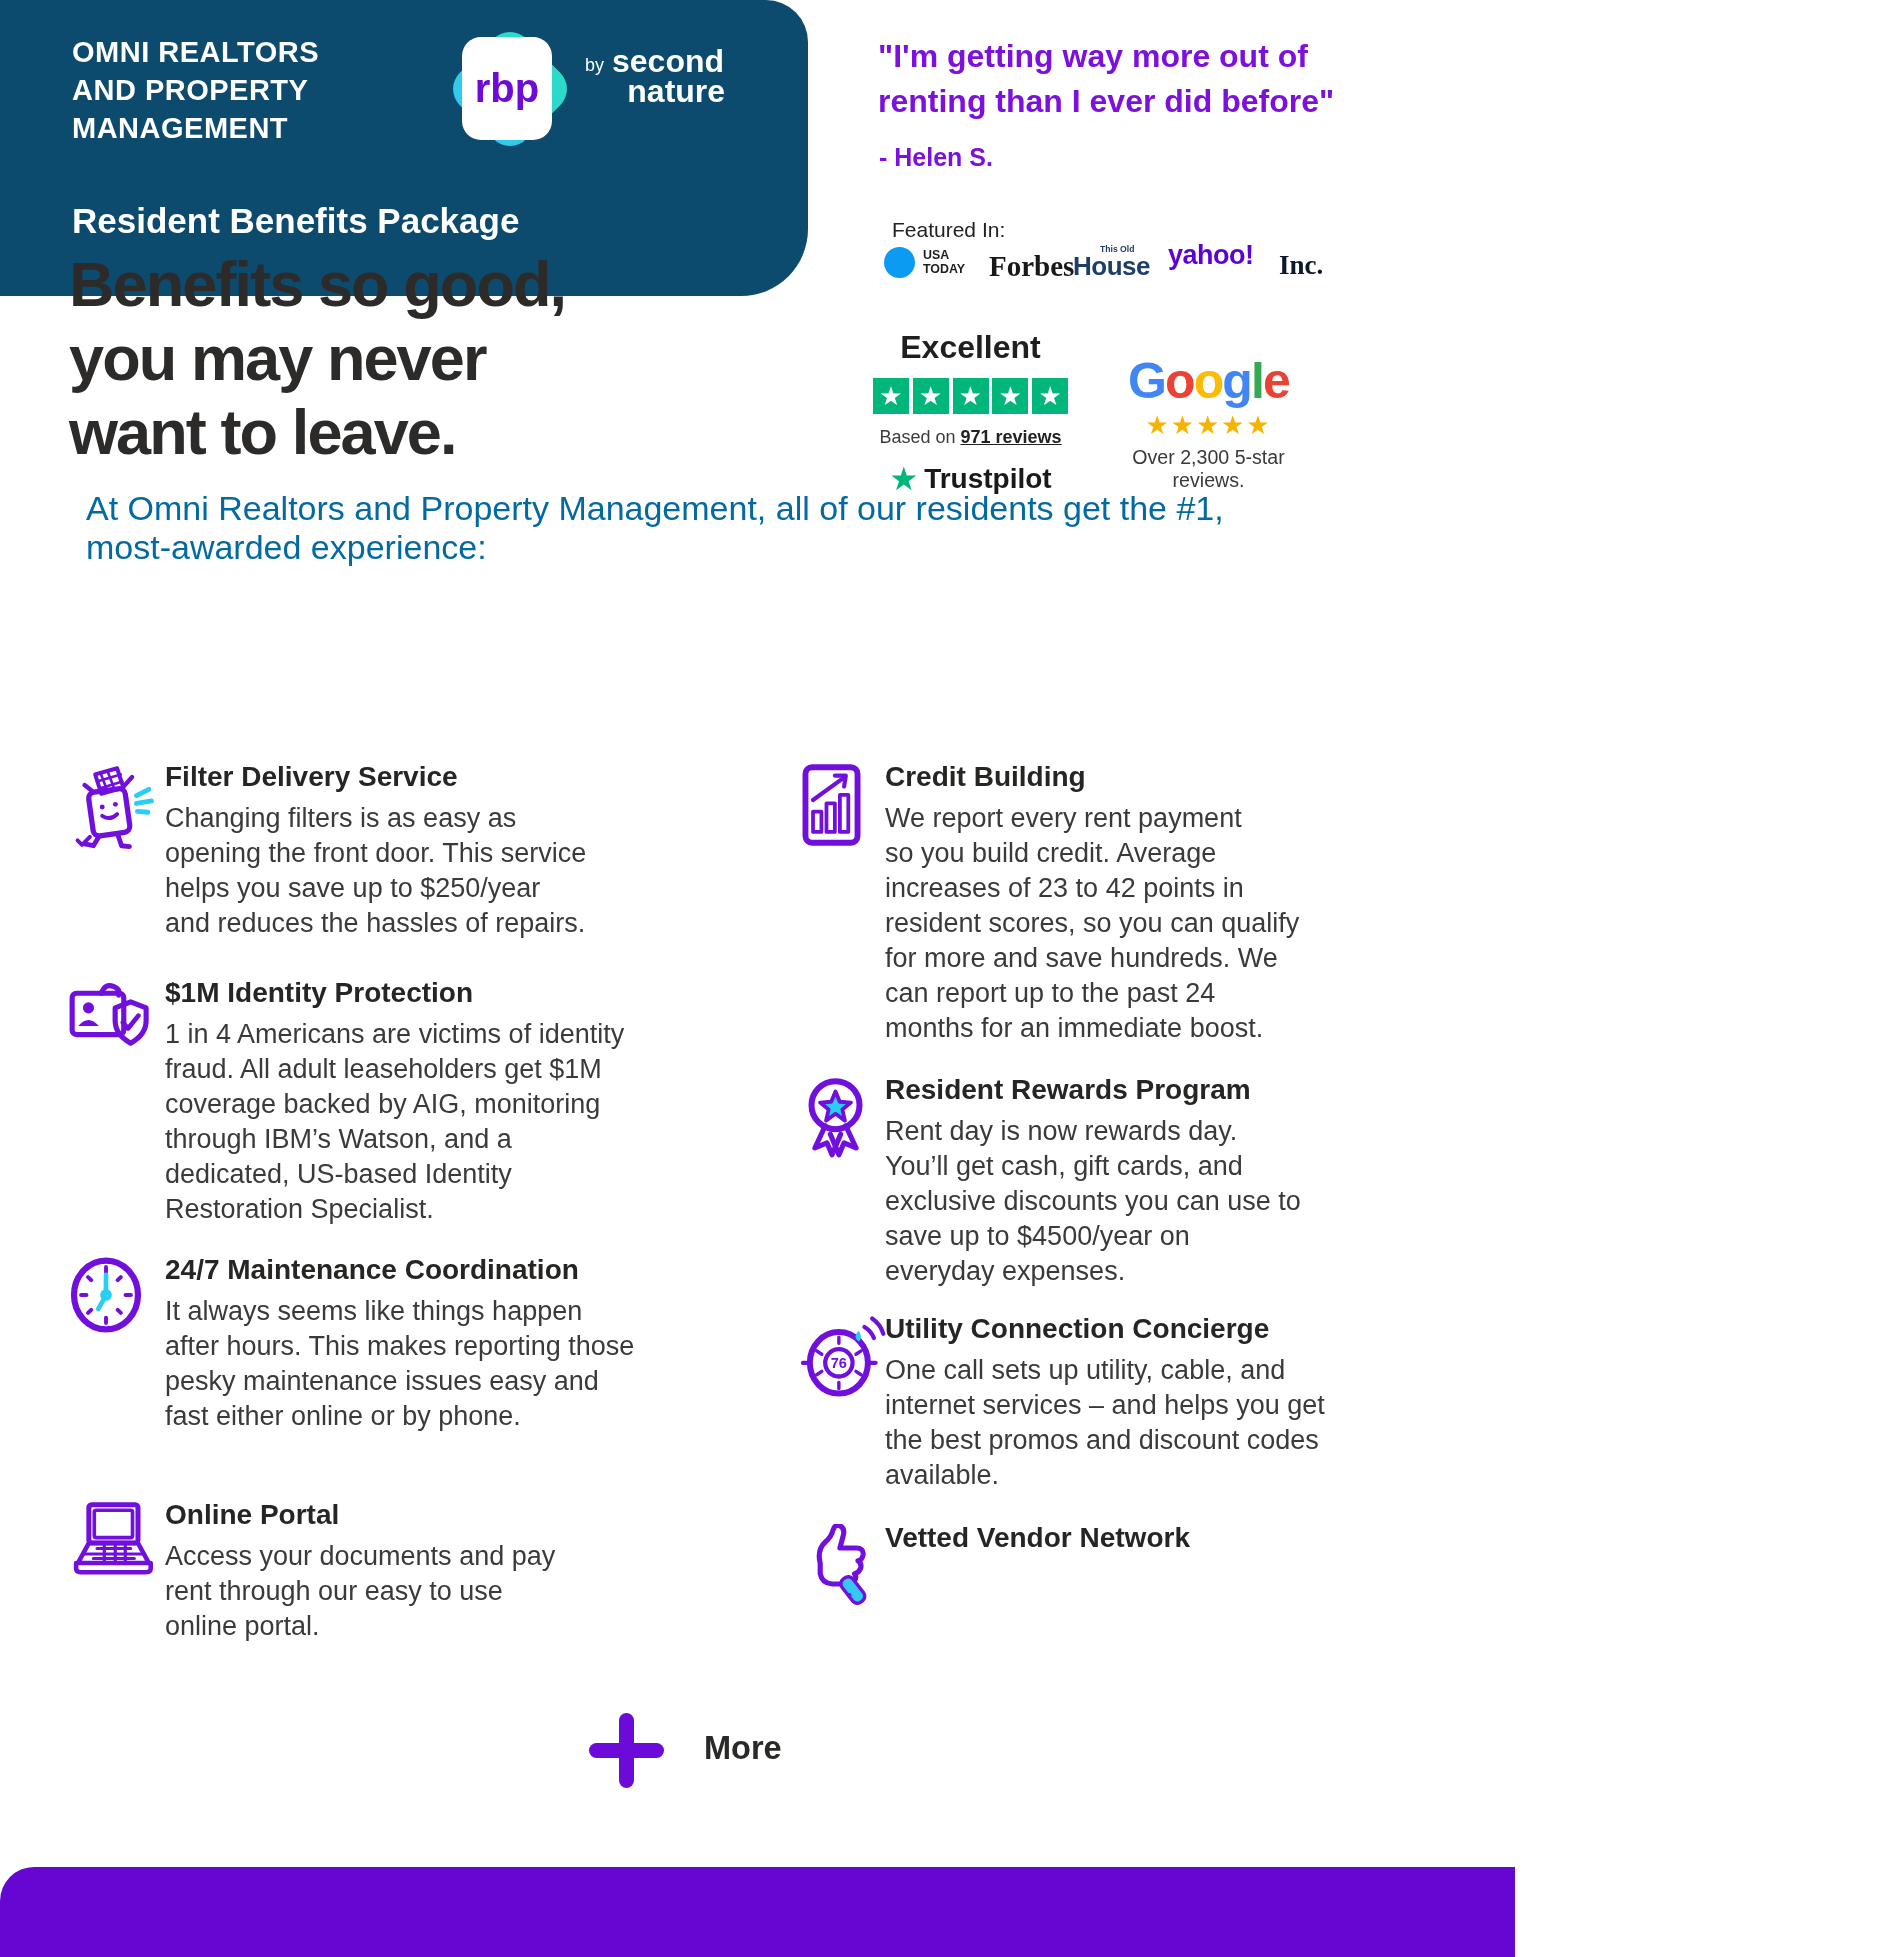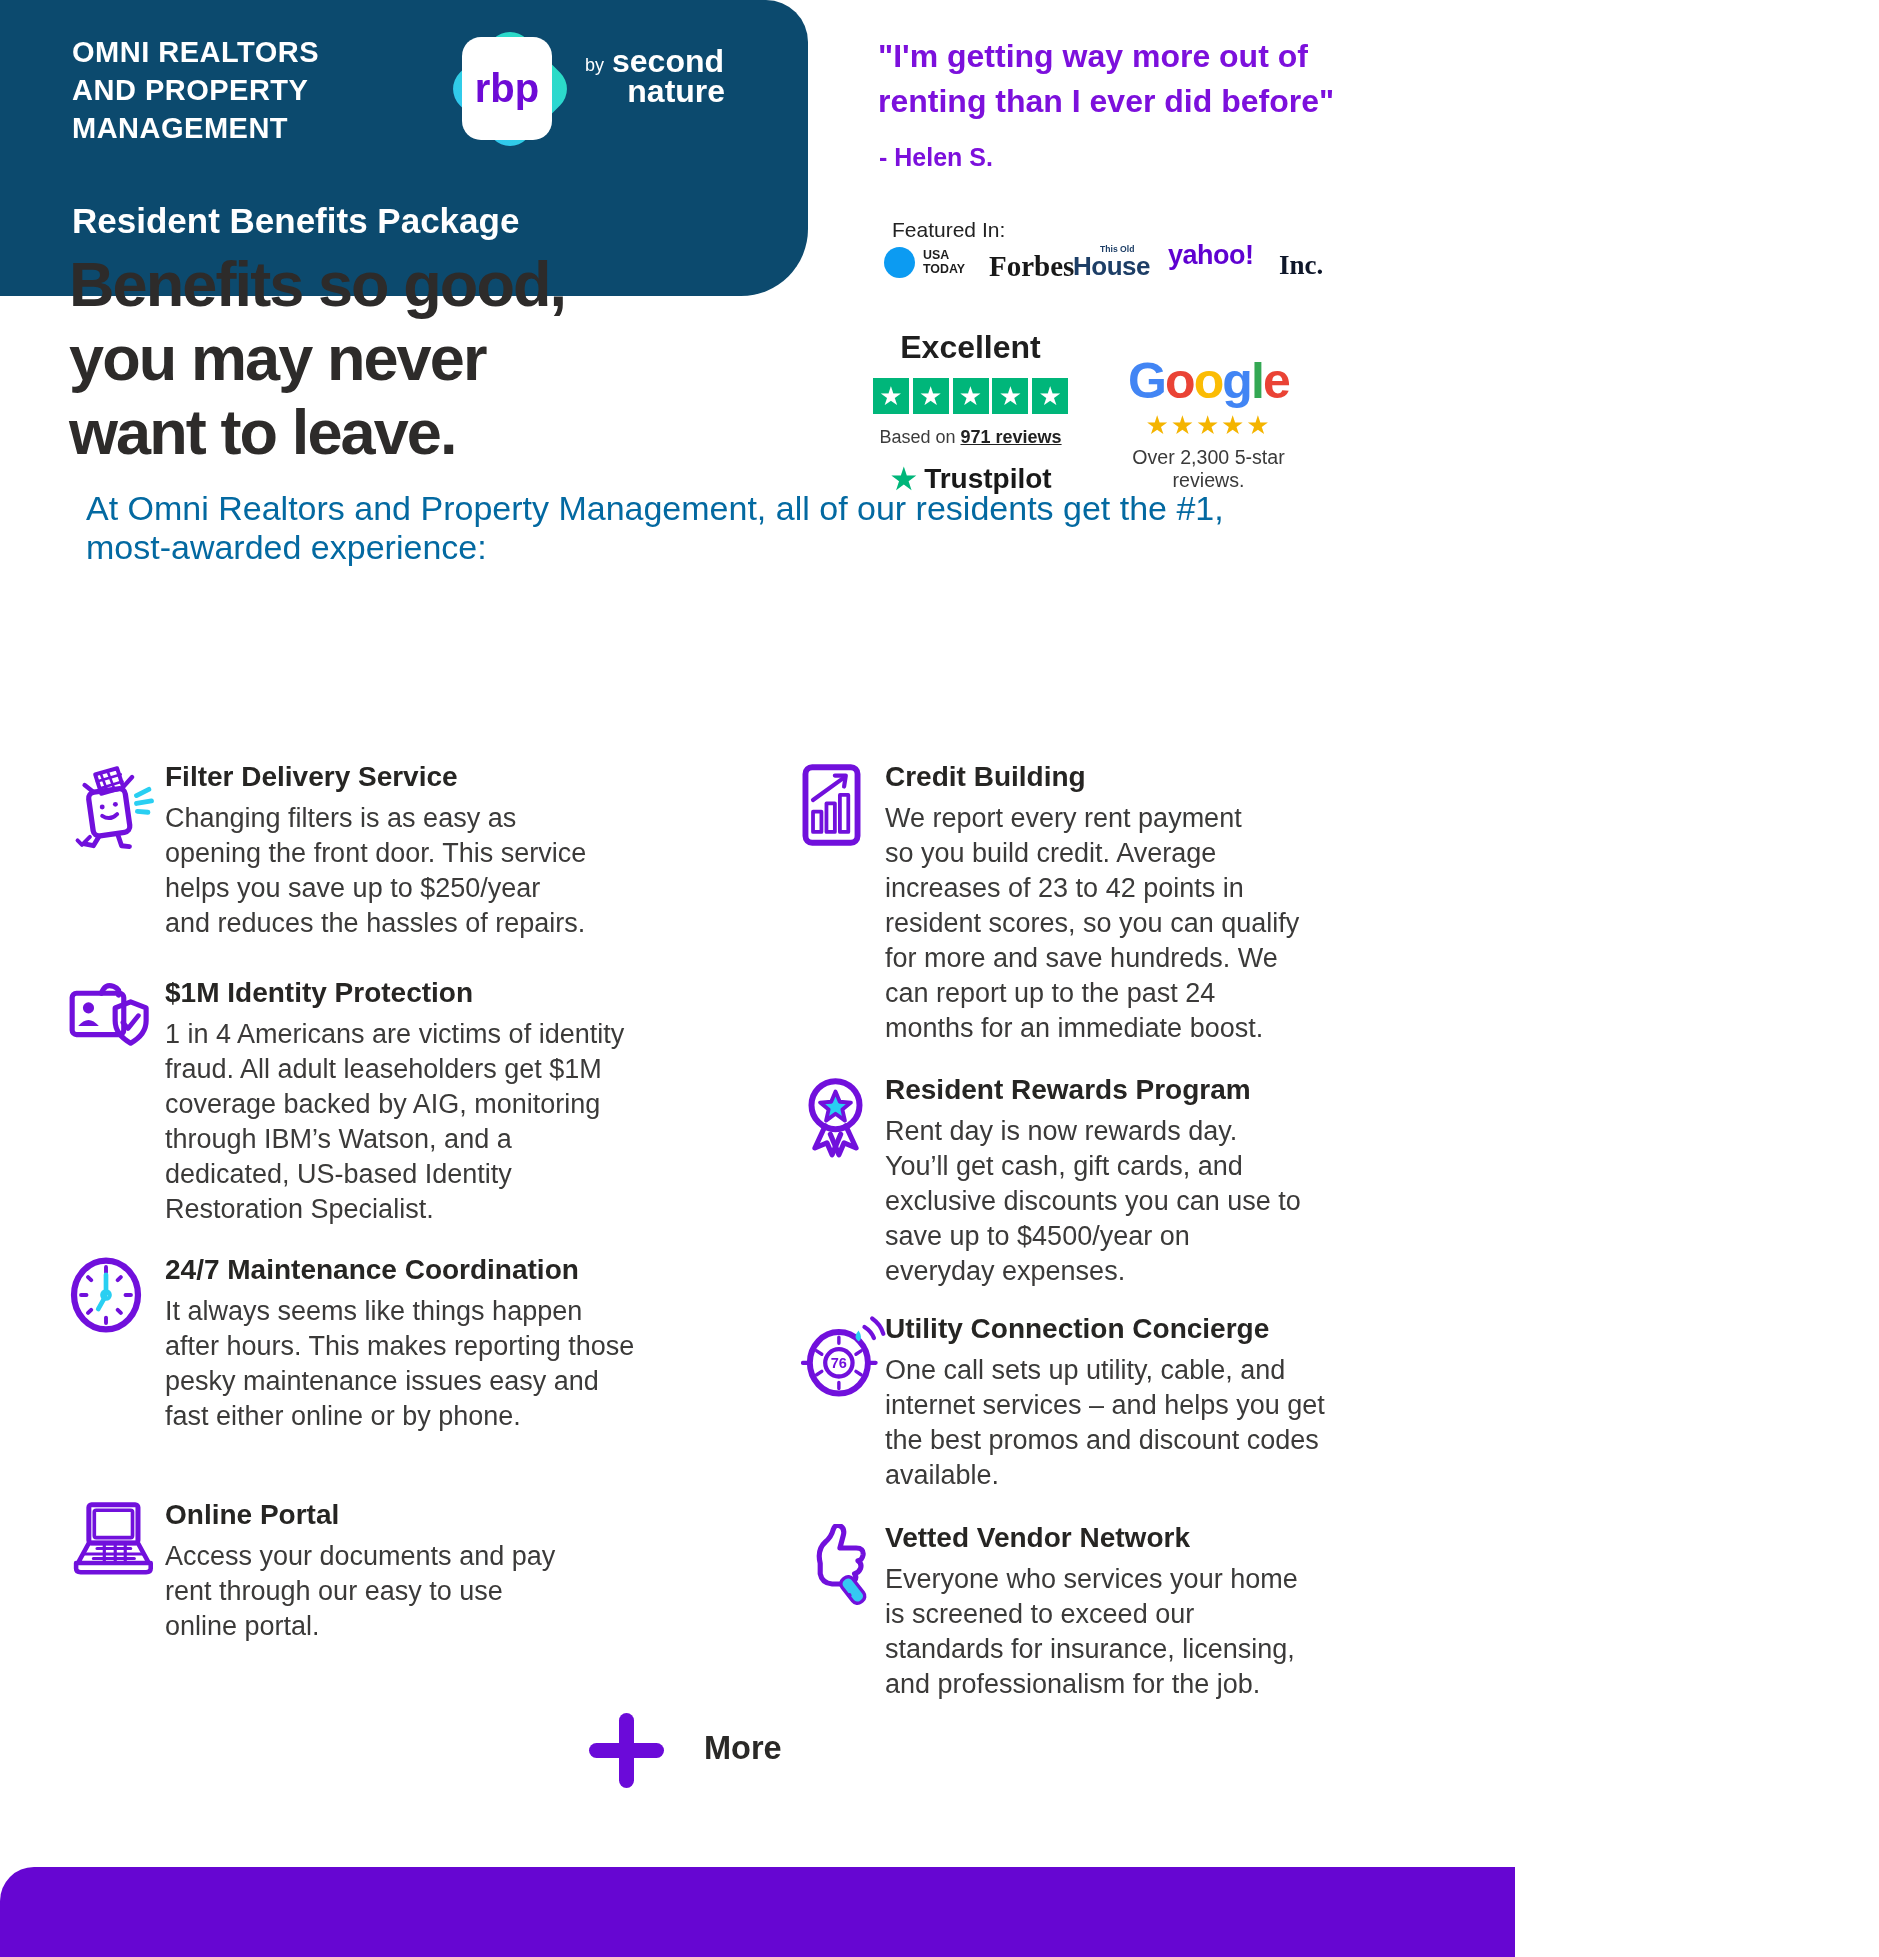--- a/index.html
+++ b/index.html
@@ -321,24 +321,20 @@
   <div class="b-item" id="item-r4">
     <div class="b-icon">
       <svg width="71" height="84" viewBox="0 0 82 98">
         <path class="purple-stroke" stroke-width="6" fill="#fff" d="M22 46 Q18 30 28 21 Q35 15 37 7 Q39 0 45 2 Q51 5 49 13 L45 28 L64 28 Q73 28 72 36 Q71 42 66 43 Q71 46 69 52 Q67 57 62 58 Q65 62 62 66 Q59 70 53 70 L36 70 Q24 69 22 58 Z"></path>
         <rect x="52" y="60" width="16" height="34" rx="7" transform="rotate(-38 60 77)" fill="#35C8F2" stroke="#7110DC" stroke-width="4"></rect>
         <circle cx="56" cy="83" r="2.5" fill="#7110DC"></circle>
       </svg>
     </div>
     <div class="b-text-r">
       <div class="b-title">Vetted Vendor Network</div>
-      <div class="b-desc preline">Everyone who services your home
-is screened to exceed our
-standards for insurance, licensing,
-and professionalism for the job.</div>
     </div>
   </div>
 
   <div id="plus-icon">
     <div class="v"></div>
       <div class="h"></div>
   </div>
   <div id="more-label">More</div>
 
   <div id="footer-bar"></div>

